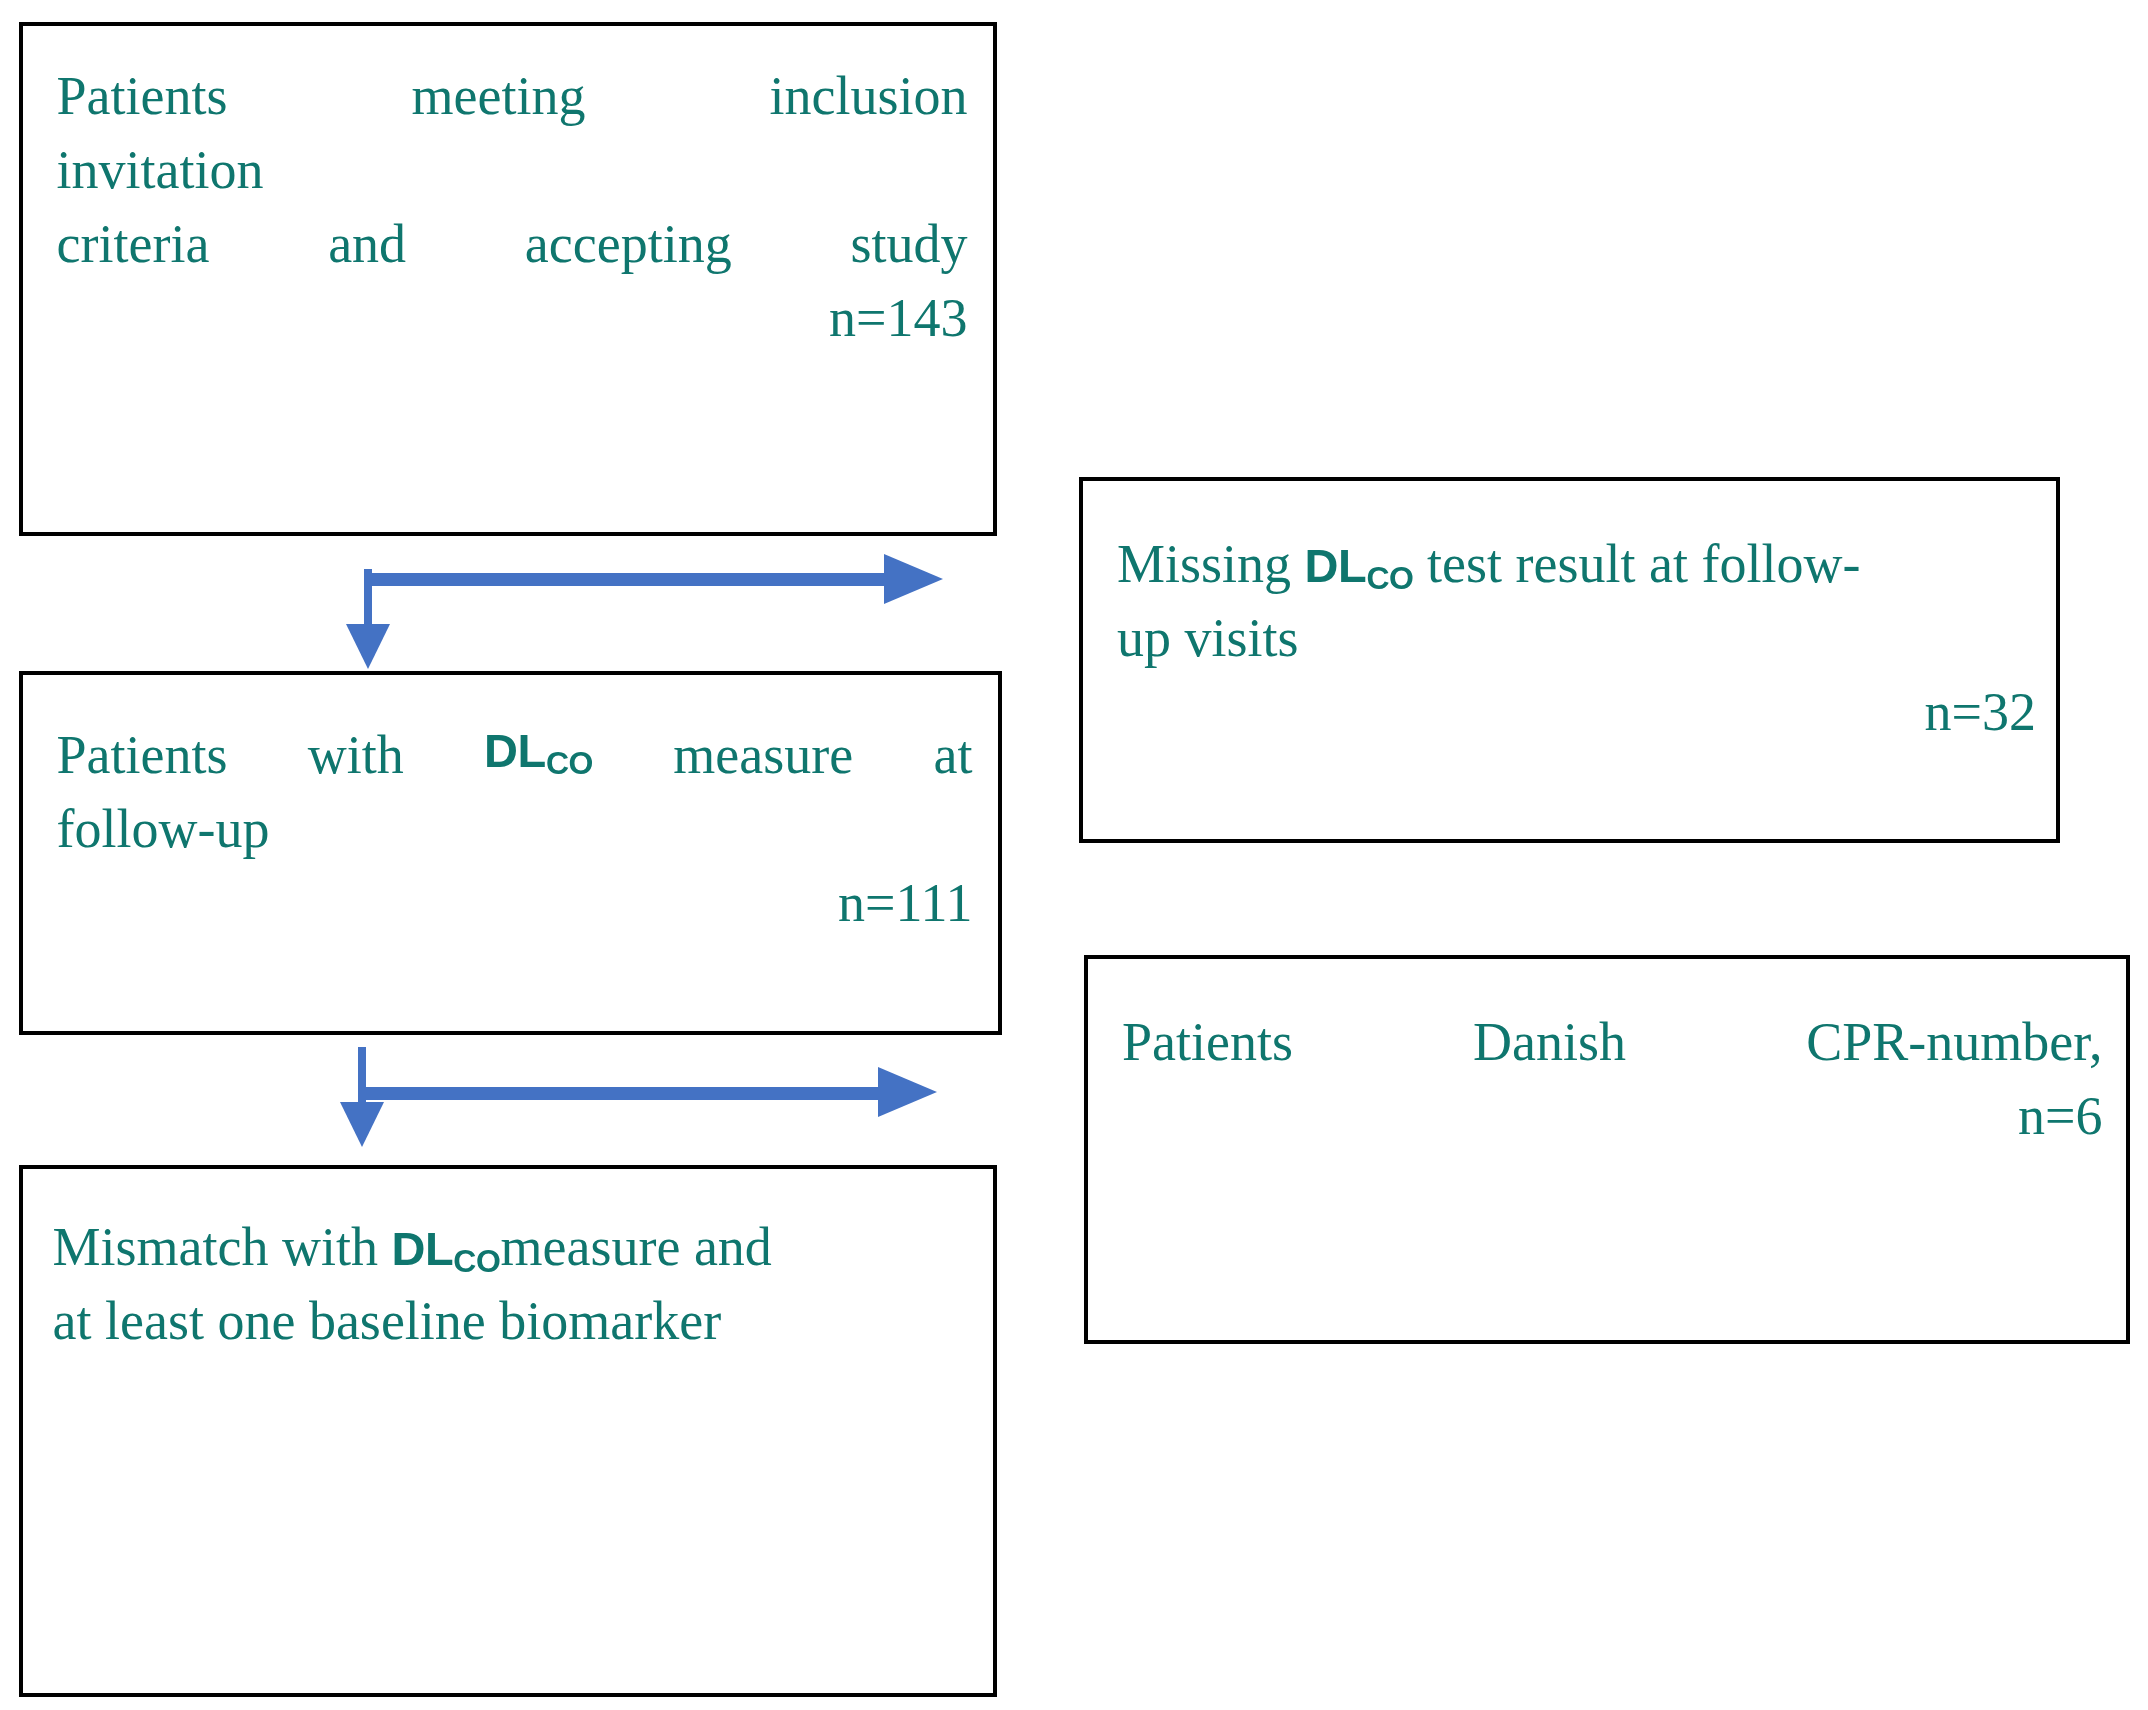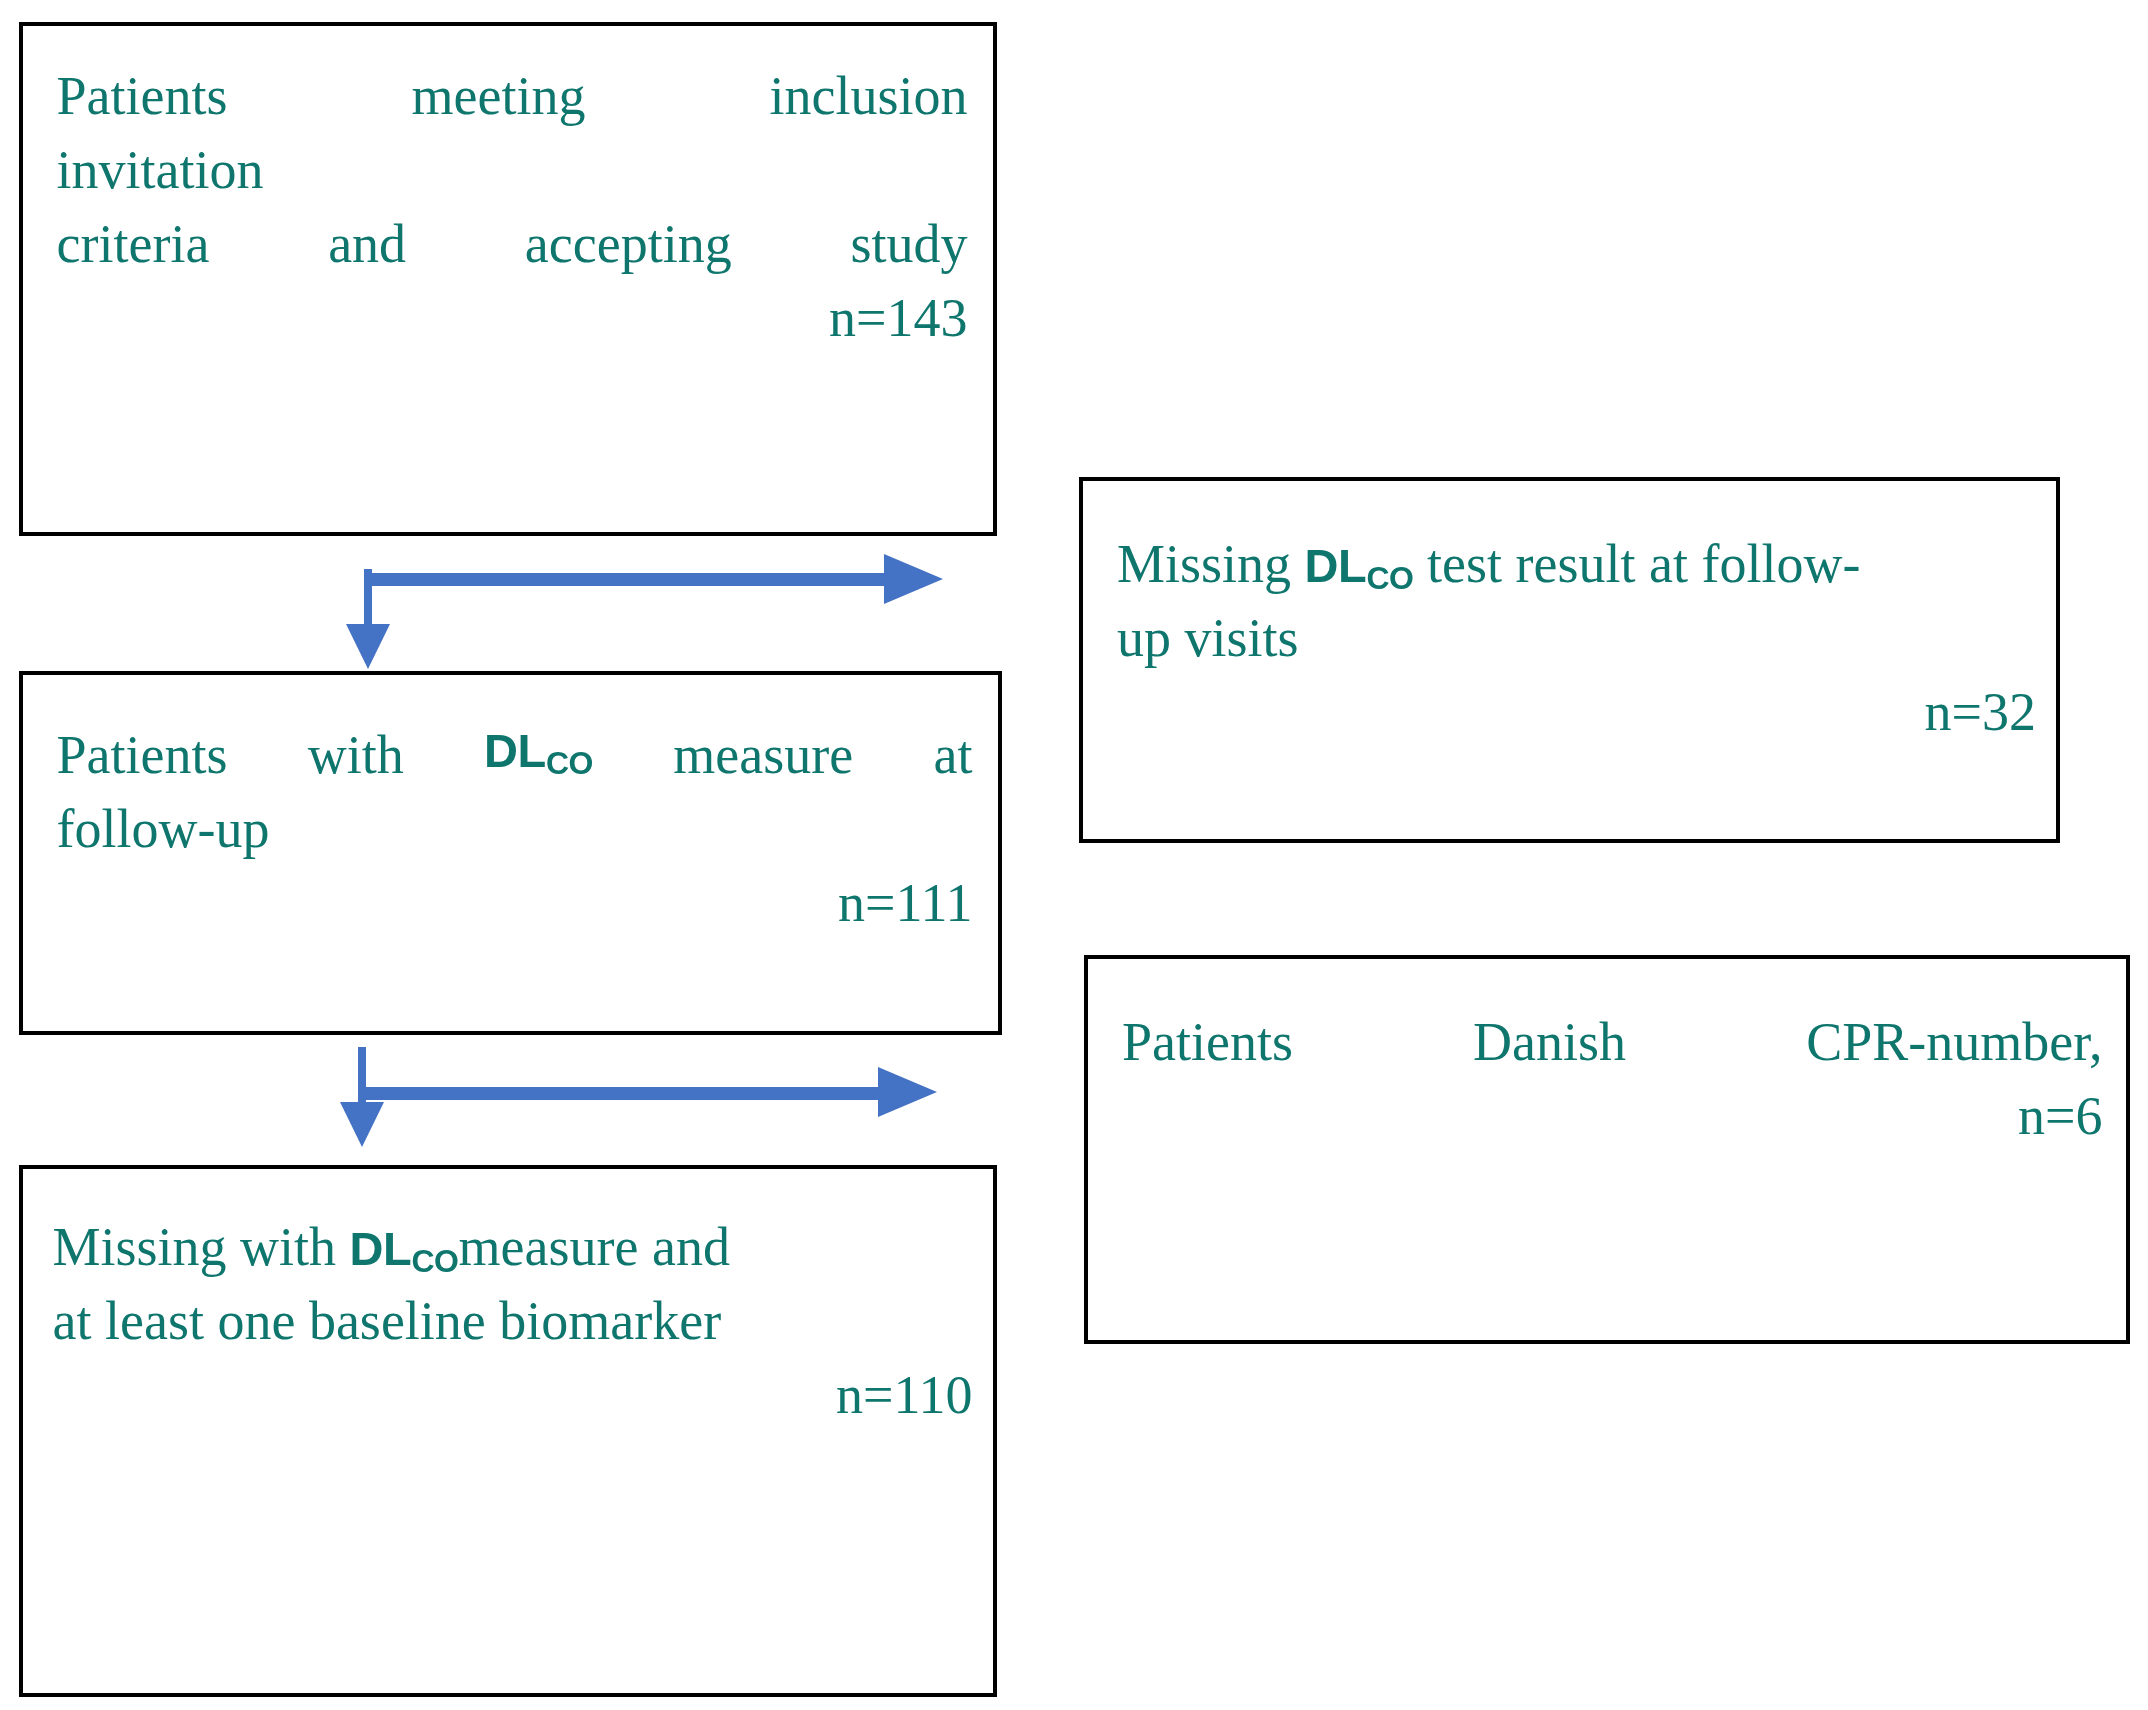--- a/index.html
+++ b/index.html
@@ -148,23 +148,22 @@
 
   <div class="conn">
     <div class="vline" style="left:358px; top:1047px; width:7.6px; height:59px;"></div>
     <div class="arrow-down" style="left:340px; top:1102px; border-top-width:45px;"></div>
     <div class="hline" style="left:362px; top:1087px; width:520px; height:12.6px;"></div>
     <div class="arrow-right" style="left:878px; top:1067px; border-left-width:59px;"></div>
   </div>
 
   <div class="flow-box" style="left:18.5px; top:1165px; width:978px; height:532px;">
     <div class="box-text left-align" style="top:42px; left:30px; right:20px;">
-      <span class="line"><span>Missing with </span><span class="dlco"><span>DL</span><sub>CO</sub></span><span>measure and</span></span>
+      <span class="line"><span>Mismatch with </span><span class="dlco"><span>DL</span><sub>CO</sub></span><span>measure and</span></span>
       <span class="line">at least one baseline biomarker</span>
-      <span class="count-line">n=110</span>
     </div>
   </div>
 
   <div class="flow-box" style="left:1079px; top:477px; width:981px; height:366px;">
     <div class="box-text left-align" style="top:47px; left:34px; right:20px;">
       <span class="line"><span>Missing </span><span class="dlco"><span>DL</span><sub>CO</sub></span><span> test result at follow-</span></span>
       <span class="line">up visits</span>
       <span class="count-line">n=32</span>
     </div>
   </div>

